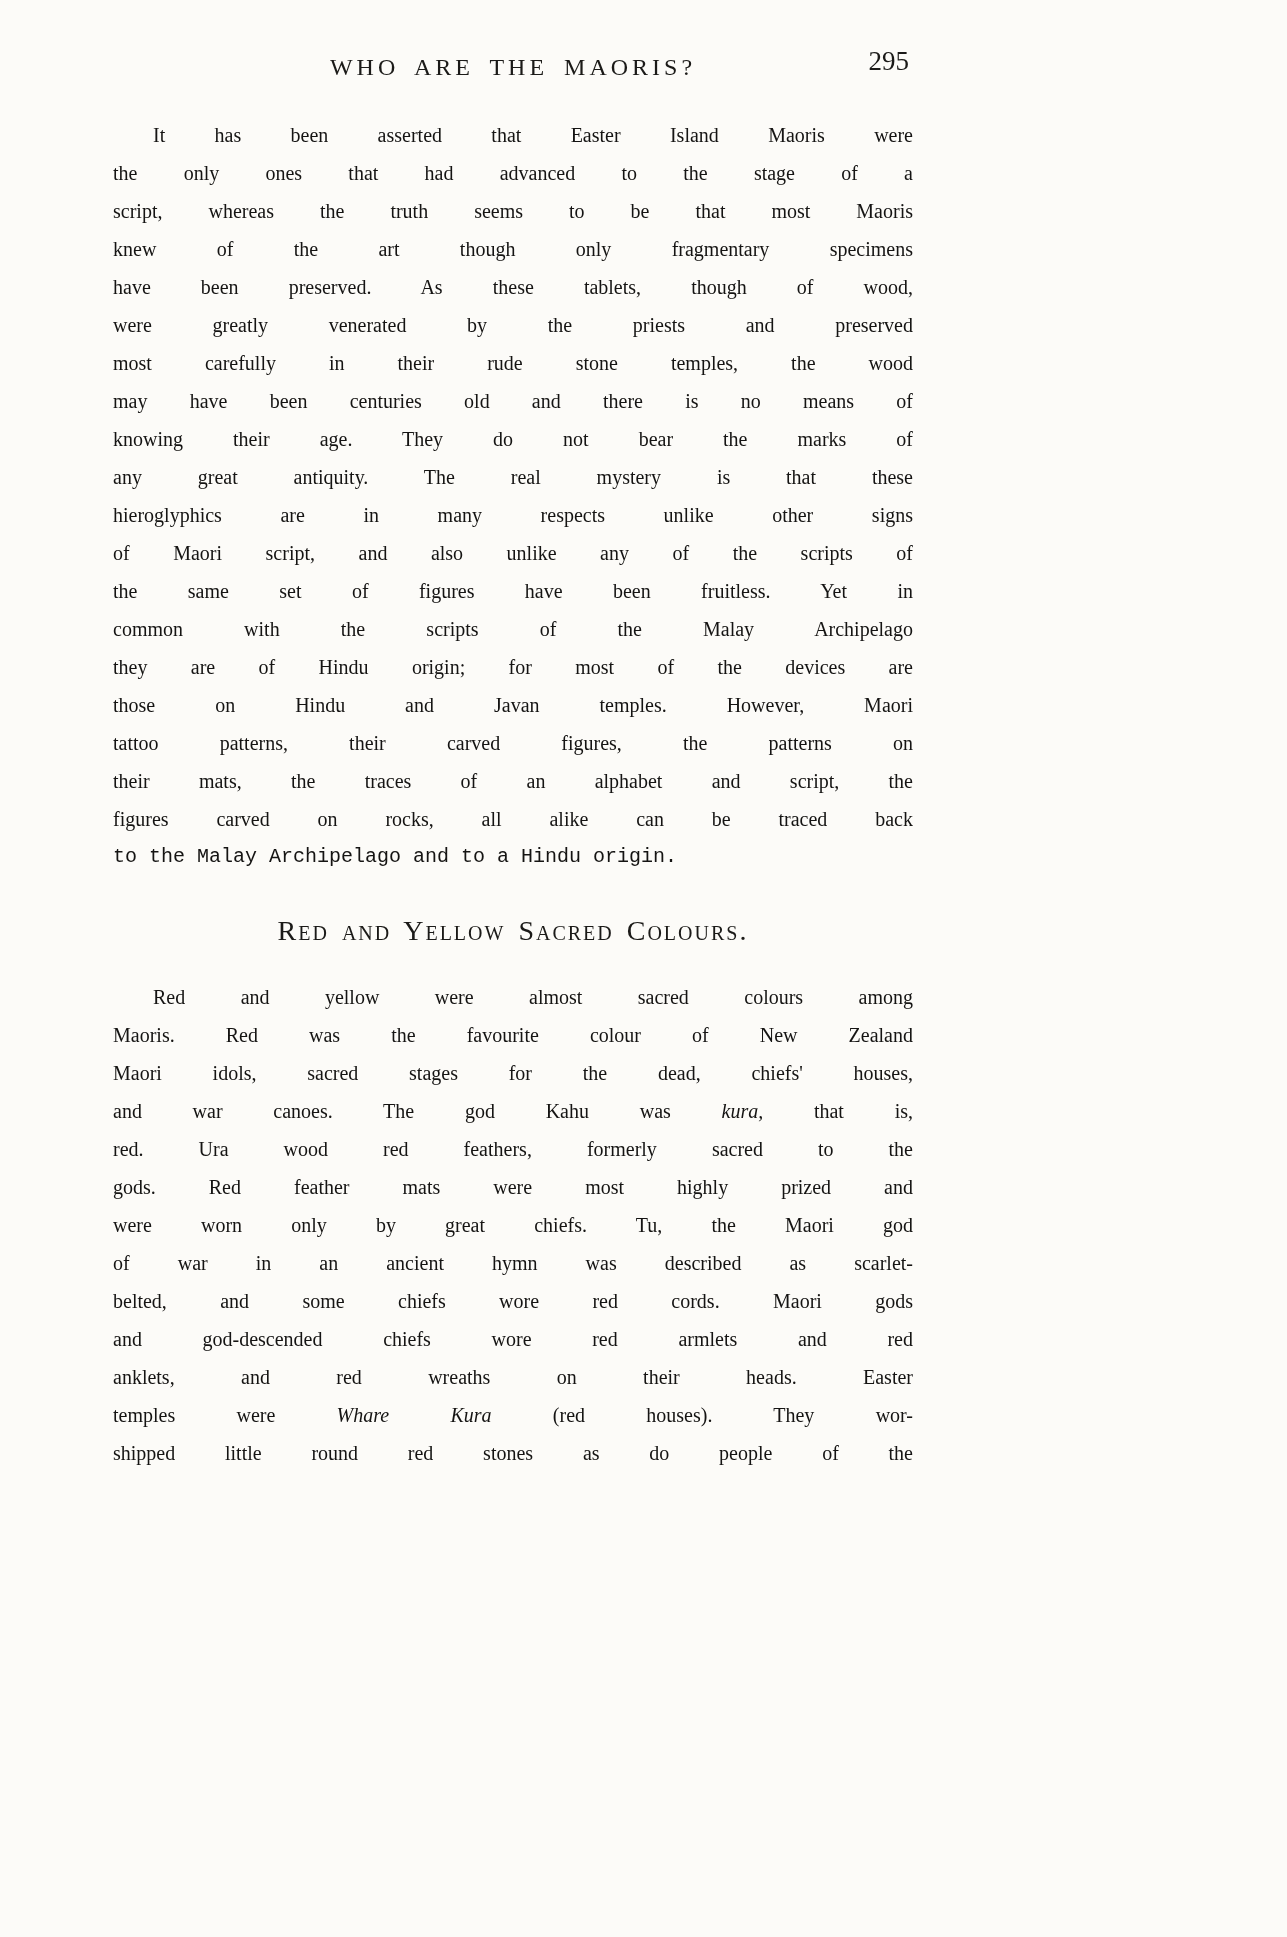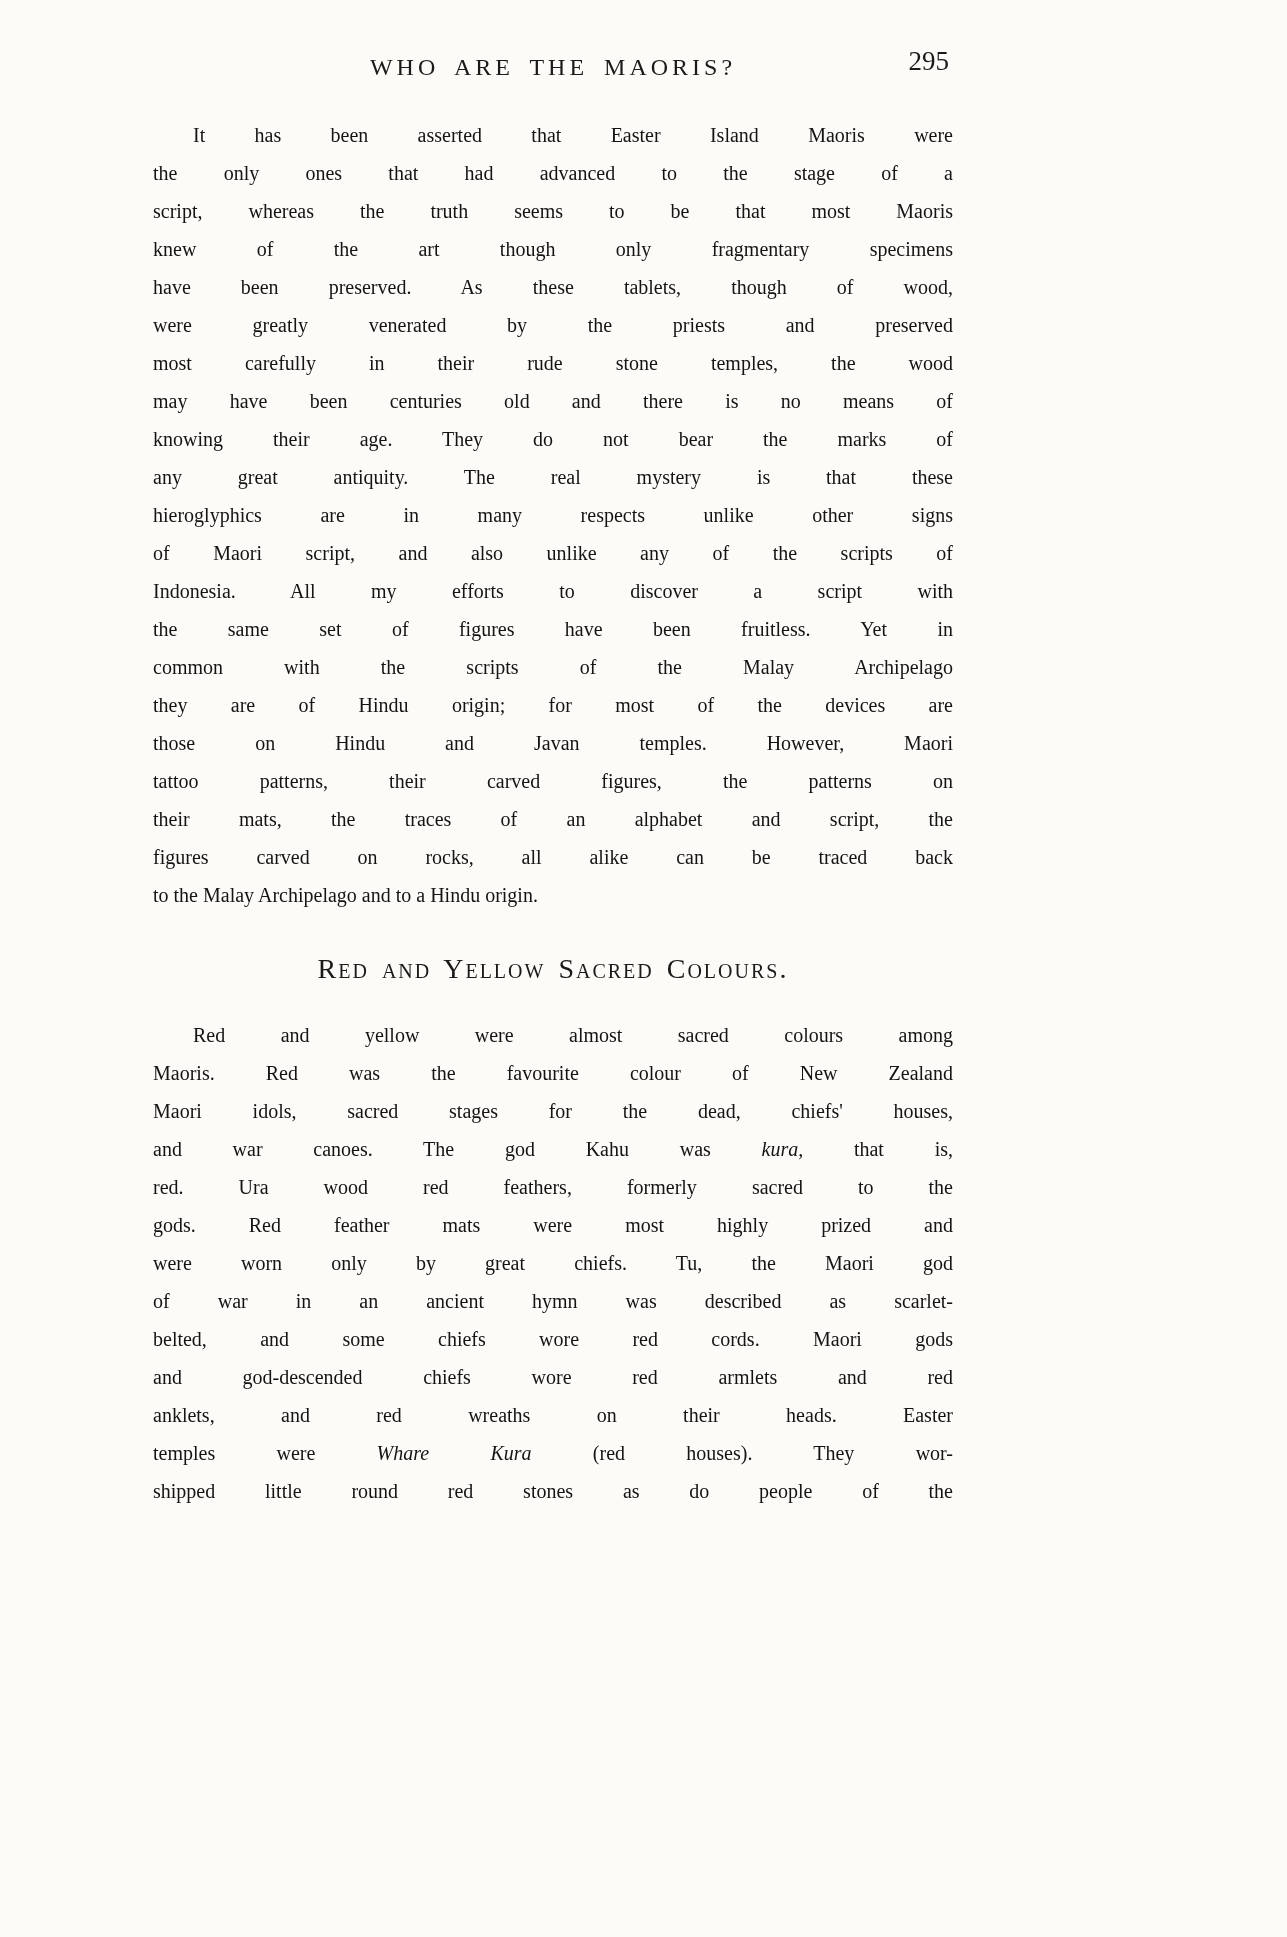--- a/index.html
+++ b/index.html
@@ -15,21 +15,20 @@
     background: #fcfbf8;
     color: #151413;
     font-family: "Liberation Serif", "DejaVu Serif", serif;
     overflow: hidden;
   }
   .content {
     position: absolute;
     left: 113px;
     top: 48px;
     width: 800px;
-    margin-left: 40px;
   }
   .page-header {
     position: relative;
     height: 42px;
     margin-bottom: 26px;
   }
   .running-title {
     text-align: center;
     font-size: 24px;
     letter-spacing: 4px;
@@ -57,20 +56,21 @@
   .line span { white-space: normal; }
   .line {
     display: flex;
   }
   
   .line {
     display: block;
   }
   .line.last {
     text-align-last: left;
+    font-family: Liberation Mono, monospace;
   }
   .line.first {
     text-indent: 40px;
   }
   .italic {
     font-style: italic;
   }
   .section-heading {
     text-align: center;
     font-size: 28px;
@@ -98,21 +98,20 @@
           <div class="line"><span>script, whereas the truth seems to be that most Maoris</span></div>
           <div class="line"><span>knew of the art though only fragmentary specimens</span></div>
           <div class="line"><span>have been preserved. As these tablets, though of wood,</span></div>
           <div class="line"><span>were greatly venerated by the priests and preserved</span></div>
           <div class="line"><span>most carefully in their rude stone temples, the wood</span></div>
           <div class="line"><span>may have been centuries old and there is no means of</span></div>
           <div class="line"><span>knowing their age. They do not bear the marks of</span></div>
           <div class="line"><span>any great antiquity. The real mystery is that these</span></div>
           <div class="line"><span>hieroglyphics are in many respects unlike other signs</span></div>
           <div class="line"><span>of Maori script, and also unlike any of the scripts of</span></div>
-          <div class="line"><span>Indonesia. All my efforts to discover a script with</span></div>
           <div class="line"><span>the same set of figures have been fruitless. Yet in</span></div>
           <div class="line"><span>common with the scripts of the Malay Archipelago</span></div>
           <div class="line"><span>they are of Hindu origin; for most of the devices are</span></div>
           <div class="line"><span>those on Hindu and Javan temples. However, Maori</span></div>
           <div class="line"><span>tattoo patterns, their carved figures, the patterns on</span></div>
           <div class="line"><span>their mats, the traces of an alphabet and script, the</span></div>
           <div class="line"><span>figures carved on rocks, all alike can be traced back</span></div>
           <div class="line last"><span>to the Malay Archipelago and to a Hindu origin.</span></div>
         </div>
         <div class="section-heading">Red and Yellow Sacred Colours.</div>

